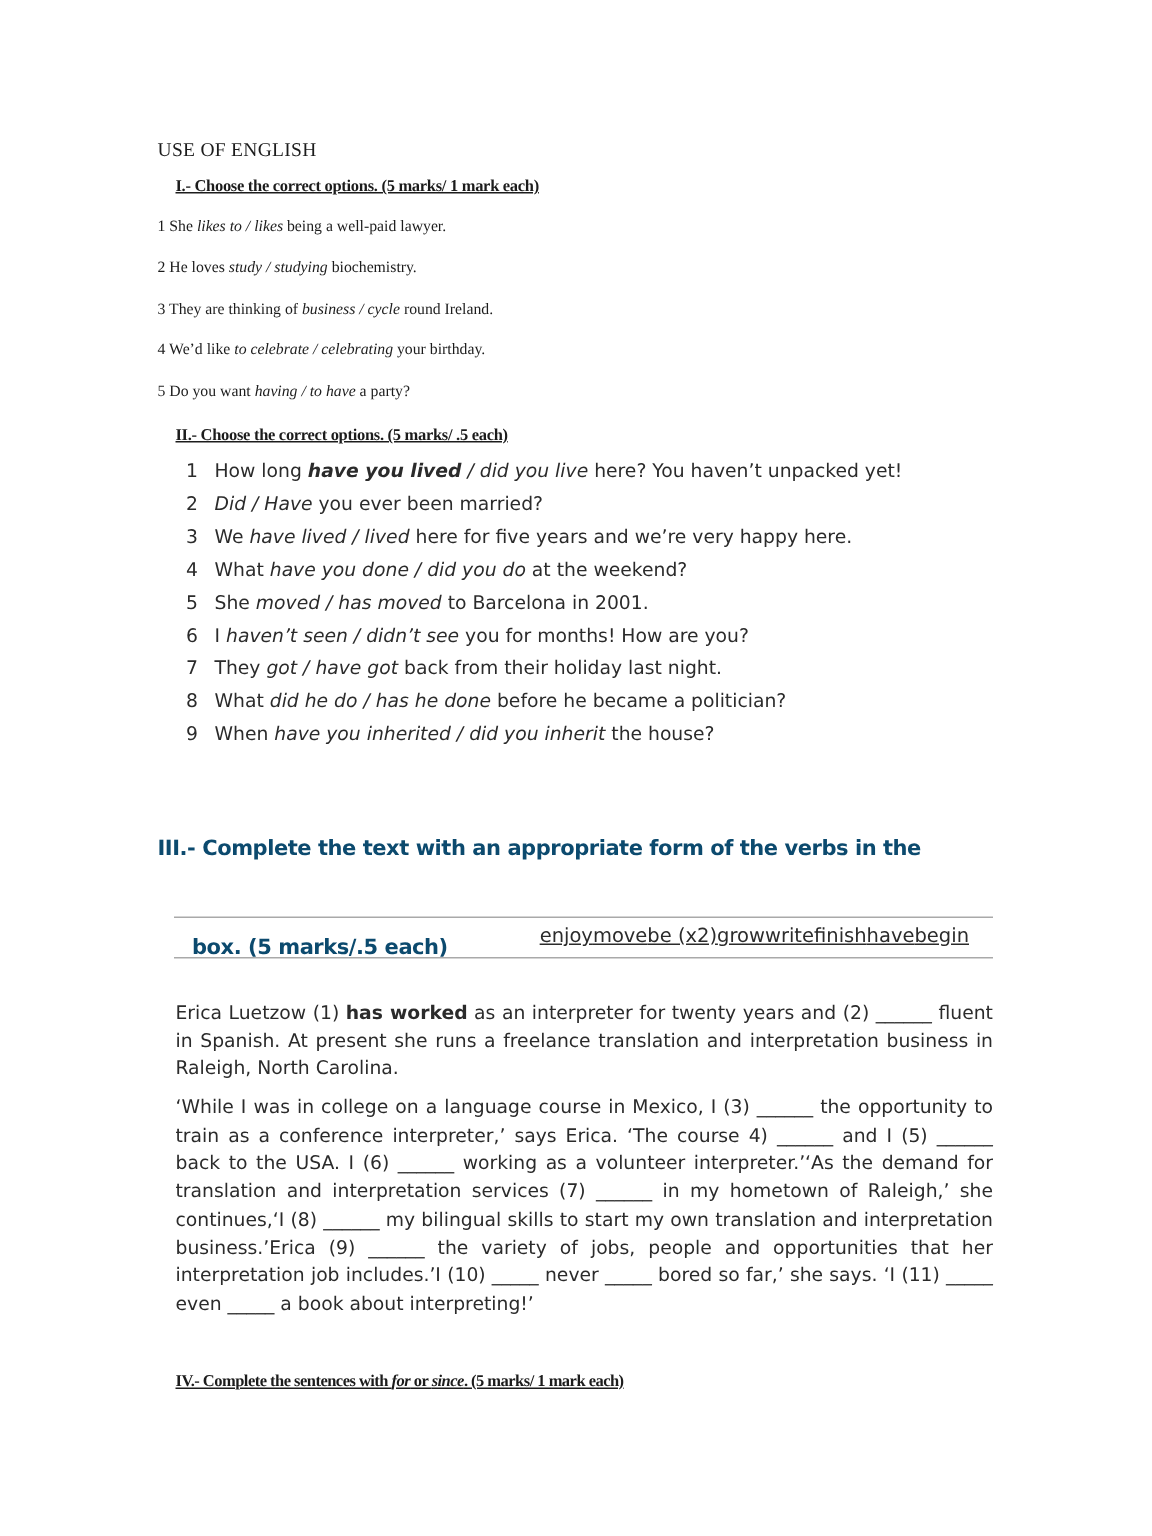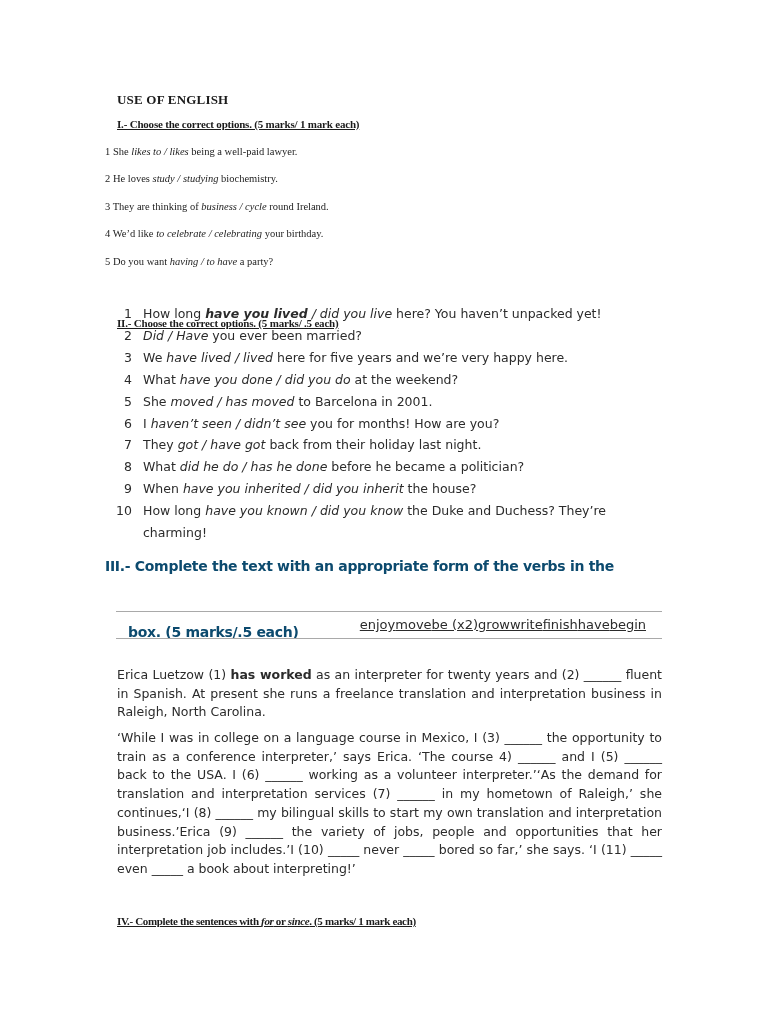--- a/index.html
+++ b/index.html
@@ -5,24 +5,24 @@
   html,body{margin:0;padding:0;}
   body{width:768px;height:1024px;background:#ffffff;overflow:hidden;position:relative;}
   .abs{position:absolute;}
   .serif{font-family:"Liberation Serif","DejaVu Serif",serif;color:#1c1c1c;}
   .sans{font-family:"DejaVu Sans","Liberation Sans",sans-serif;color:#2b2b2b;}
   
   .r-b{font-weight:bold;}
   .r-i{font-style:italic;}
   .r-u{}
 
-  .doc-title{top:92px;left:105px;font-size:13px;font-weight:bold;letter-spacing:.2px;white-space:nowrap;margin-left:12px;}
+  .doc-title{top:92px;left:105px;font-size:13px;font-weight:normal;letter-spacing:.2px;white-space:nowrap;}
   .h-serif{left:117px;font-size:11px;font-weight:bold;letter-spacing:-.2px;white-space:nowrap;text-decoration:underline;}
   .h-i{top:118px;}
-  .h-ii{top:284px;margin-top:33px;}
+  .h-ii{top:284px;}
   .h-iv{top:915px;letter-spacing:-.35px;}
 
   .i-item{left:105px;font-size:10.5px;white-space:nowrap;}
 
   .ii-list{top:303px;left:105px;width:560px;font-size:12.5px;}
   .ii-row{display:flex;line-height:21.9px;}
   .ii-num{width:27px;text-align:right;padding-right:11px;flex:none;}
   .ii-text{width:522px;}
 
   .h-iii{top:555px;left:105px;font-size:14px;font-weight:bold;letter-spacing:-.3px;line-height:22px;color:#0c4a6e;}
@@ -82,24 +82,20 @@
     <span class="ii-text"><span>They </span><span class="r-i">got / have got</span><span> back from their holiday last night.</span></span>
   </div>
   <div class="ii-row">
     <span class="ii-num">8</span>
     <span class="ii-text"><span>What </span><span class="r-i">did he do / has he done</span><span> before he became a politician?</span></span>
   </div>
   <div class="ii-row">
     <span class="ii-num">9</span>
     <span class="ii-text"><span>When </span><span class="r-i">have you inherited / did you inherit</span><span> the house?</span></span>
   </div>
-  <div class="ii-row">
-    <span class="ii-num">10</span>
-    <span class="ii-text"><span>How long </span><span class="r-i">have you known / did you know</span><span> the Duke and Duchess? They’re</span><br><span>charming!</span></span>
-  </div>
 </div>
 
 <div class="abs sans h-iii">
   <div class="l1">III.- Complete the text with an appropriate form of the verbs in the</div>
   <div class="l2">box. (5 marks/.5 each)</div>
 </div>
 
 <div class="abs sans wordbox">
   <div class="wb-row1">
     <span>enjoy</span>

